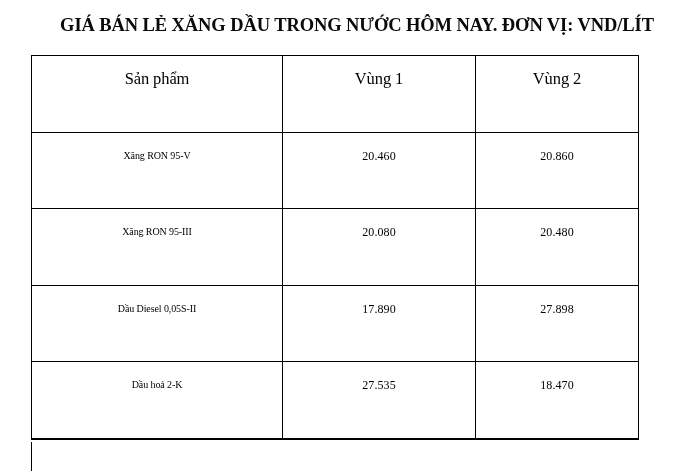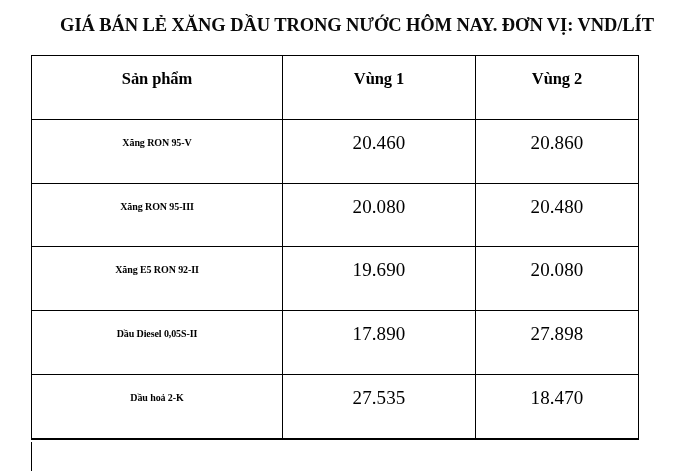--- a/index.html
+++ b/index.html
@@ -60,28 +60,28 @@
 
   .cell-inner {
     display: block;
     padding-top: 13px;
     font-size: 15.5px;
     line-height: 20px;
     white-space: nowrap;
   }
   .cell-head .cell-inner,
   .cell-product .cell-inner {
-    font-weight: bold;
+    font-weight: normal;
     letter-spacing: -0.1px;
   }
   .cell-head .cell-inner { font-size: 16.5px; }
   .cell-product .cell-inner { font-size: 10px; }
   .cell-value .cell-inner {
     font-weight: normal;
-    font-size: 19px;
+    font-size: 12px;
     letter-spacing: 0.1px;
   }
 
   
   table.price-table tr:last-child td {
     border-bottom-width: 2px;
   }
 
   
   #text-caret {
@@ -131,31 +131,20 @@
           <span class="cell-inner">Xăng RON 95-III</span>
         </td>
         <td class="col-region1 cell-value">
           <span class="cell-inner">20.080</span>
         </td>
         <td class="col-region2 cell-value">
           <span class="cell-inner">20.480</span>
         </td>
       </tr>
 
-      <tr>
-        <td class="col-product cell-product">
-          <span class="cell-inner">Xăng E5 RON 92-II</span>
-        </td>
-        <td class="col-region1 cell-value">
-          <span class="cell-inner">19.690</span>
-        </td>
-        <td class="col-region2 cell-value">
-          <span class="cell-inner">20.080</span>
-        </td>
-      </tr>
 
 
       <tr>
         <td class="col-product cell-product">
           <span class="cell-inner">Dầu Diesel 0,05S-II</span>
         </td>
         <td class="col-region1 cell-value">
           <span class="cell-inner">17.890</span>
         </td>
         <td class="col-region2 cell-value">

